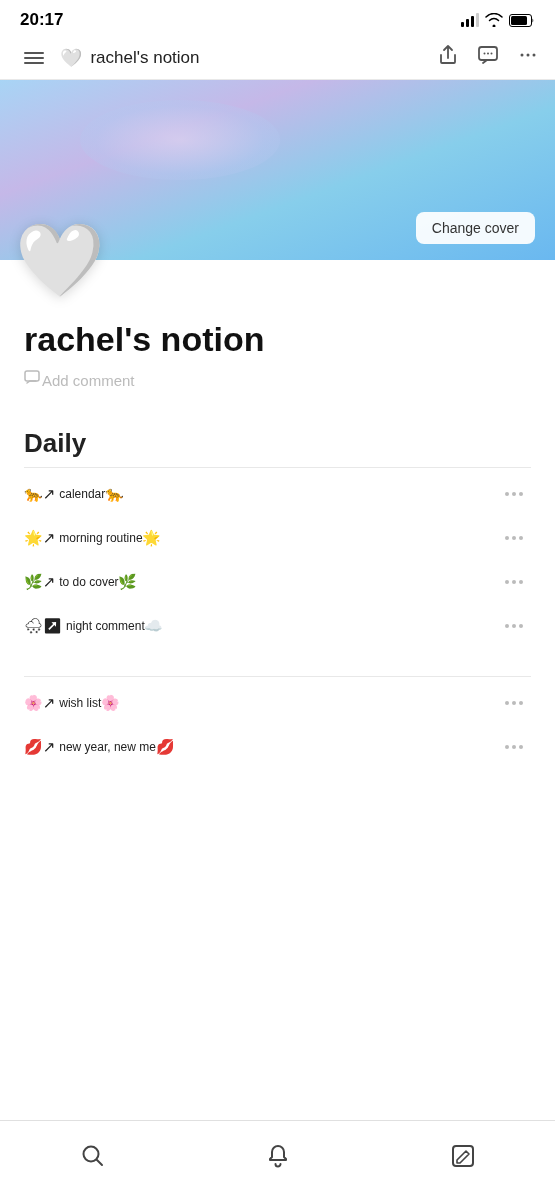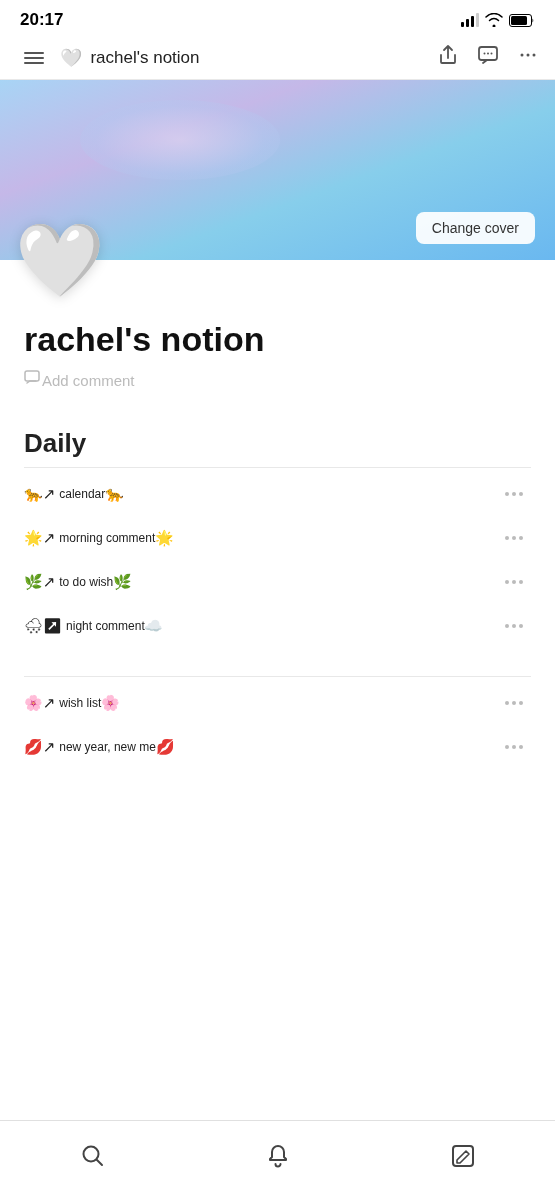--- a/index.html
+++ b/index.html
@@ -343,34 +343,34 @@
     <div class="list-item-more">
       <div class="dot"></div>
         <div class="dot"></div>
         <div class="dot"></div>
     </div>
   </div>
 
   <div class="list-item">
     <div class="list-item-left">
       <span class="list-item-icon">🌟↗ </span>
-      <span class="list-item-text">morning comment</span>
+      <span class="list-item-text">morning routine</span>
       <span class="list-item-icon">🌟</span>
     </div>
     <div class="list-item-more">
       <div class="dot"></div>
         <div class="dot"></div>
         <div class="dot"></div>
     </div>
   </div>
 
   <div class="list-item">
     <div class="list-item-left">
       <span class="list-item-icon">🌿↗ </span>
-      <span class="list-item-text">to do wish</span>
+      <span class="list-item-text">to do cover</span>
       <span class="list-item-icon">🌿</span>
     </div>
     <div class="list-item-more">
       <div class="dot"></div>
         <div class="dot"></div>
         <div class="dot"></div>
     </div>
   </div>
 
   <div class="list-item">

